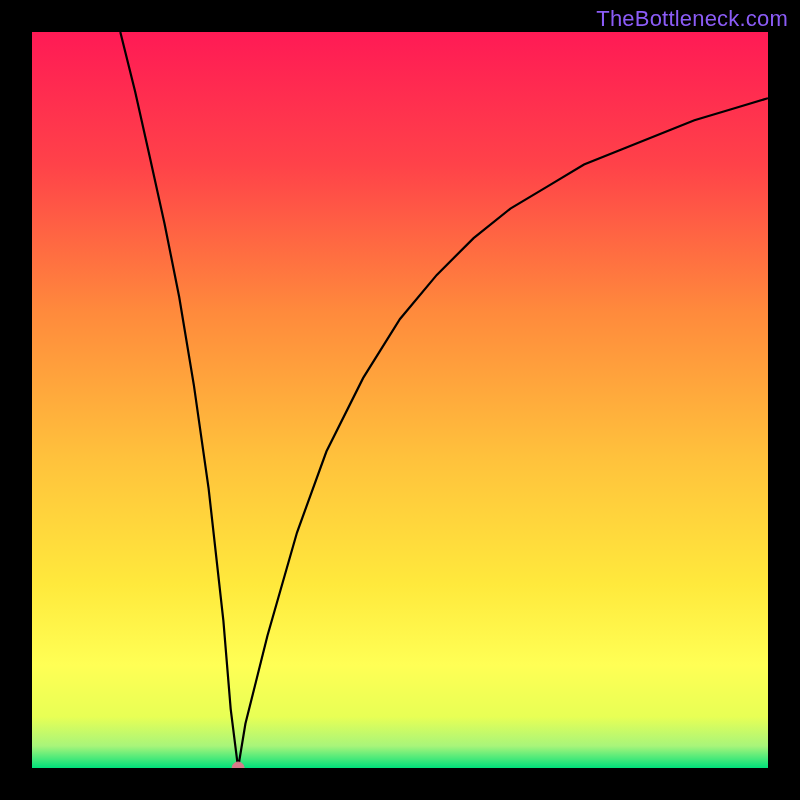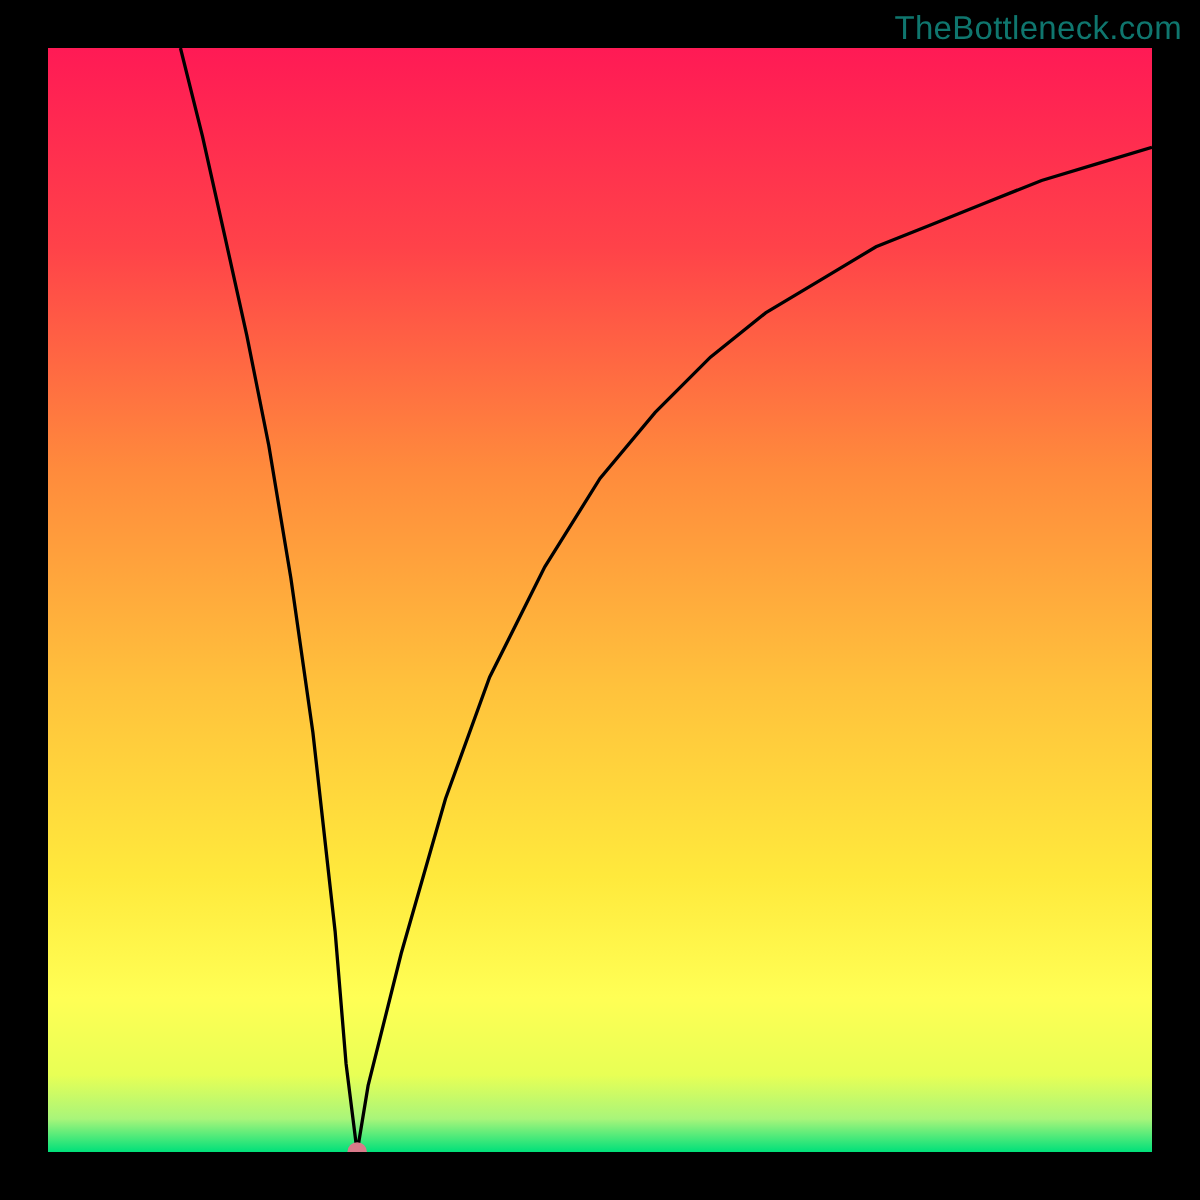--- a/index.html
+++ b/index.html
@@ -21,21 +21,21 @@
     left: 32px;
     top: 32px;
     width: 736px;
     height: 736px;
     overflow: hidden;
   }
   .watermark {
     position: absolute;
     top: 6px;
     right: 12px;
-    color: #0f766e;
+    color: #8b5cf6;
     font-size: 22px;
     font-weight: 500;
     letter-spacing: 0.2px;
     user-select: none;
   }
   .curve {
     position: absolute;
     left: 0; top: 0;
     width: 736px;
     height: 736px;

